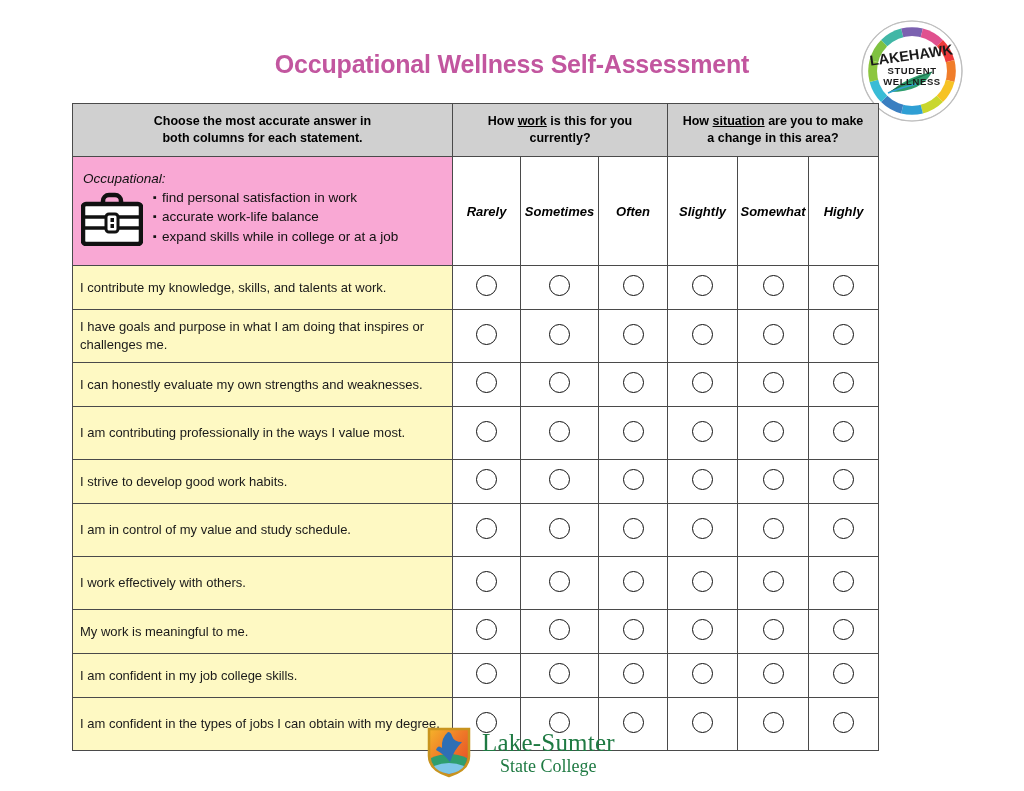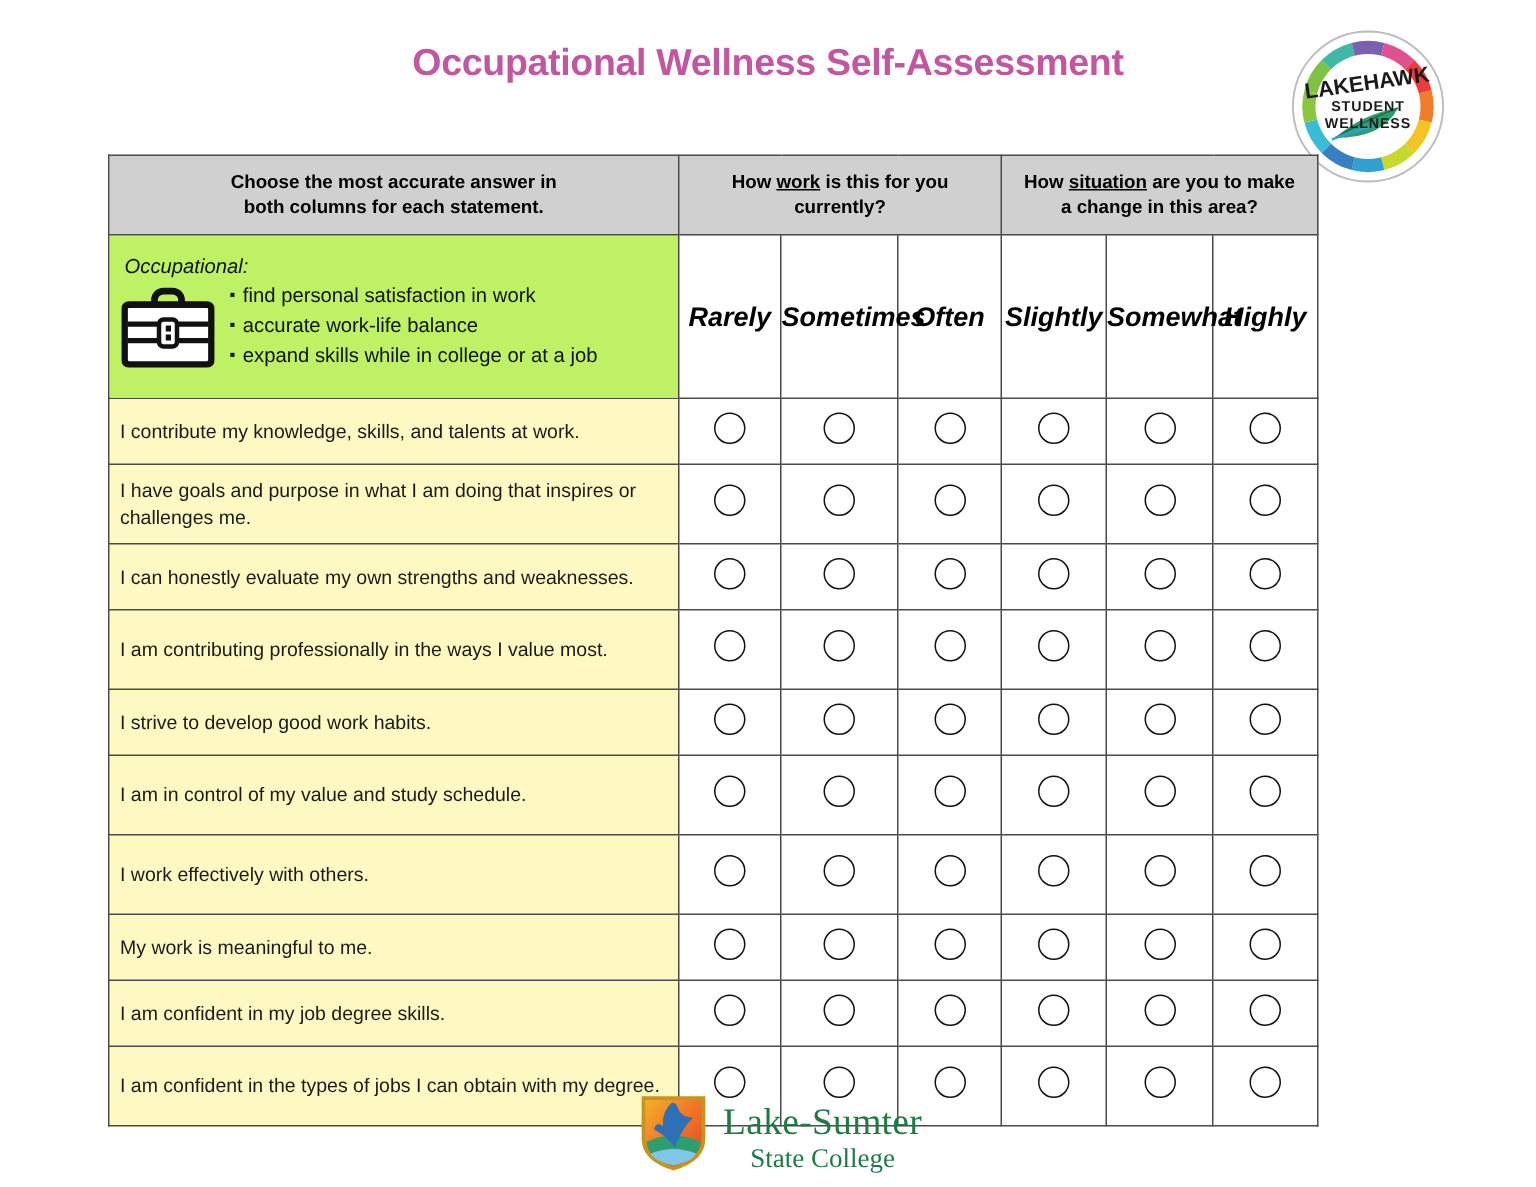--- a/index.html
+++ b/index.html
@@ -12,21 +12,21 @@
     background: #ffffff;
     font-family: "Liberation Sans", sans-serif;
     position: relative;
     overflow: hidden;
   }
 
   
   #page-title {
     position: absolute;
     left: 0;
-    top: 28px;
+    top: 50px;
     width: 1024px;
     text-align: center;
     font-size: 25px;
     font-weight: bold;
     color: #c2569f;
     letter-spacing: -0.2px;
   }
 
   
   #wellness-logo {
@@ -59,21 +59,21 @@
     font-weight: bold;
     color: #000;
     line-height: 1.35;
     padding: 5px 4px !important;
     height: 42px;
   }
   .colgroup-head u { text-decoration: underline; }
 
   
   .occ-cell {
-    background: #bef264;
+    background: #f9a8d4;
     padding: 6px 8px 8px 8px !important;
     height: 94px;
     position: relative;
   }
   .occ-title {
     font-style: italic;
     font-size: 13.5px;
     color: #111;
     margin: 0 0 2px 2px;
   }
@@ -98,21 +98,21 @@
     content: "\25AA";
     font-size: 11px;
     margin-right: 5px;
     vertical-align: 1px;
   }
 
   
   .scale-head {
     background: #ffffff;
     text-align: center;
-    font-size: 18px;
+    font-size: 13px;
     font-weight: bold;
     font-style: italic;
     color: #000;
   }
 
   
   .stmt-cell {
     background: #fef9c3;
     font-size: 13px;
     color: #1a1a1a;
@@ -136,21 +136,21 @@
   tr.row-2line td { height: 42px; }
 
   
   #footer-logo {
     position: absolute;
     left: 426px;
     top: 723px;
     width: 200px;
     height: 58px;
     display: flex;
-    align-items: flex-end;
+    align-items: center;
   }
   #footer-logo .ls-text {
     margin-left: 10px;
     line-height: 1;
   }
   #footer-logo .ls-name {
     font-family: "Liberation Serif", serif;
     font-size: 25px;
     color: #1f7a43;
     letter-spacing: 0.2px;
@@ -342,21 +342,21 @@
     <td class="stmt-cell">My work is meaningful to me.</td>
     <td class="opt-cell"><span class="radio"></span></td>
     <td class="opt-cell"><span class="radio"></span></td>
     <td class="opt-cell"><span class="radio"></span></td>
     <td class="opt-cell"><span class="radio"></span></td>
     <td class="opt-cell"><span class="radio"></span></td>
     <td class="opt-cell"><span class="radio"></span></td>
   </tr>
 
   <tr class="row-1line">
-    <td class="stmt-cell">I am confident in my job degree skills.</td>
+    <td class="stmt-cell">I am confident in my job college skills.</td>
     <td class="opt-cell"><span class="radio"></span></td>
     <td class="opt-cell"><span class="radio"></span></td>
     <td class="opt-cell"><span class="radio"></span></td>
     <td class="opt-cell"><span class="radio"></span></td>
     <td class="opt-cell"><span class="radio"></span></td>
     <td class="opt-cell"><span class="radio"></span></td>
   </tr>
 
   <tr class="row-2line">
     <td class="stmt-cell">I am confident in the types of jobs I can obtain with my degree.</td>

